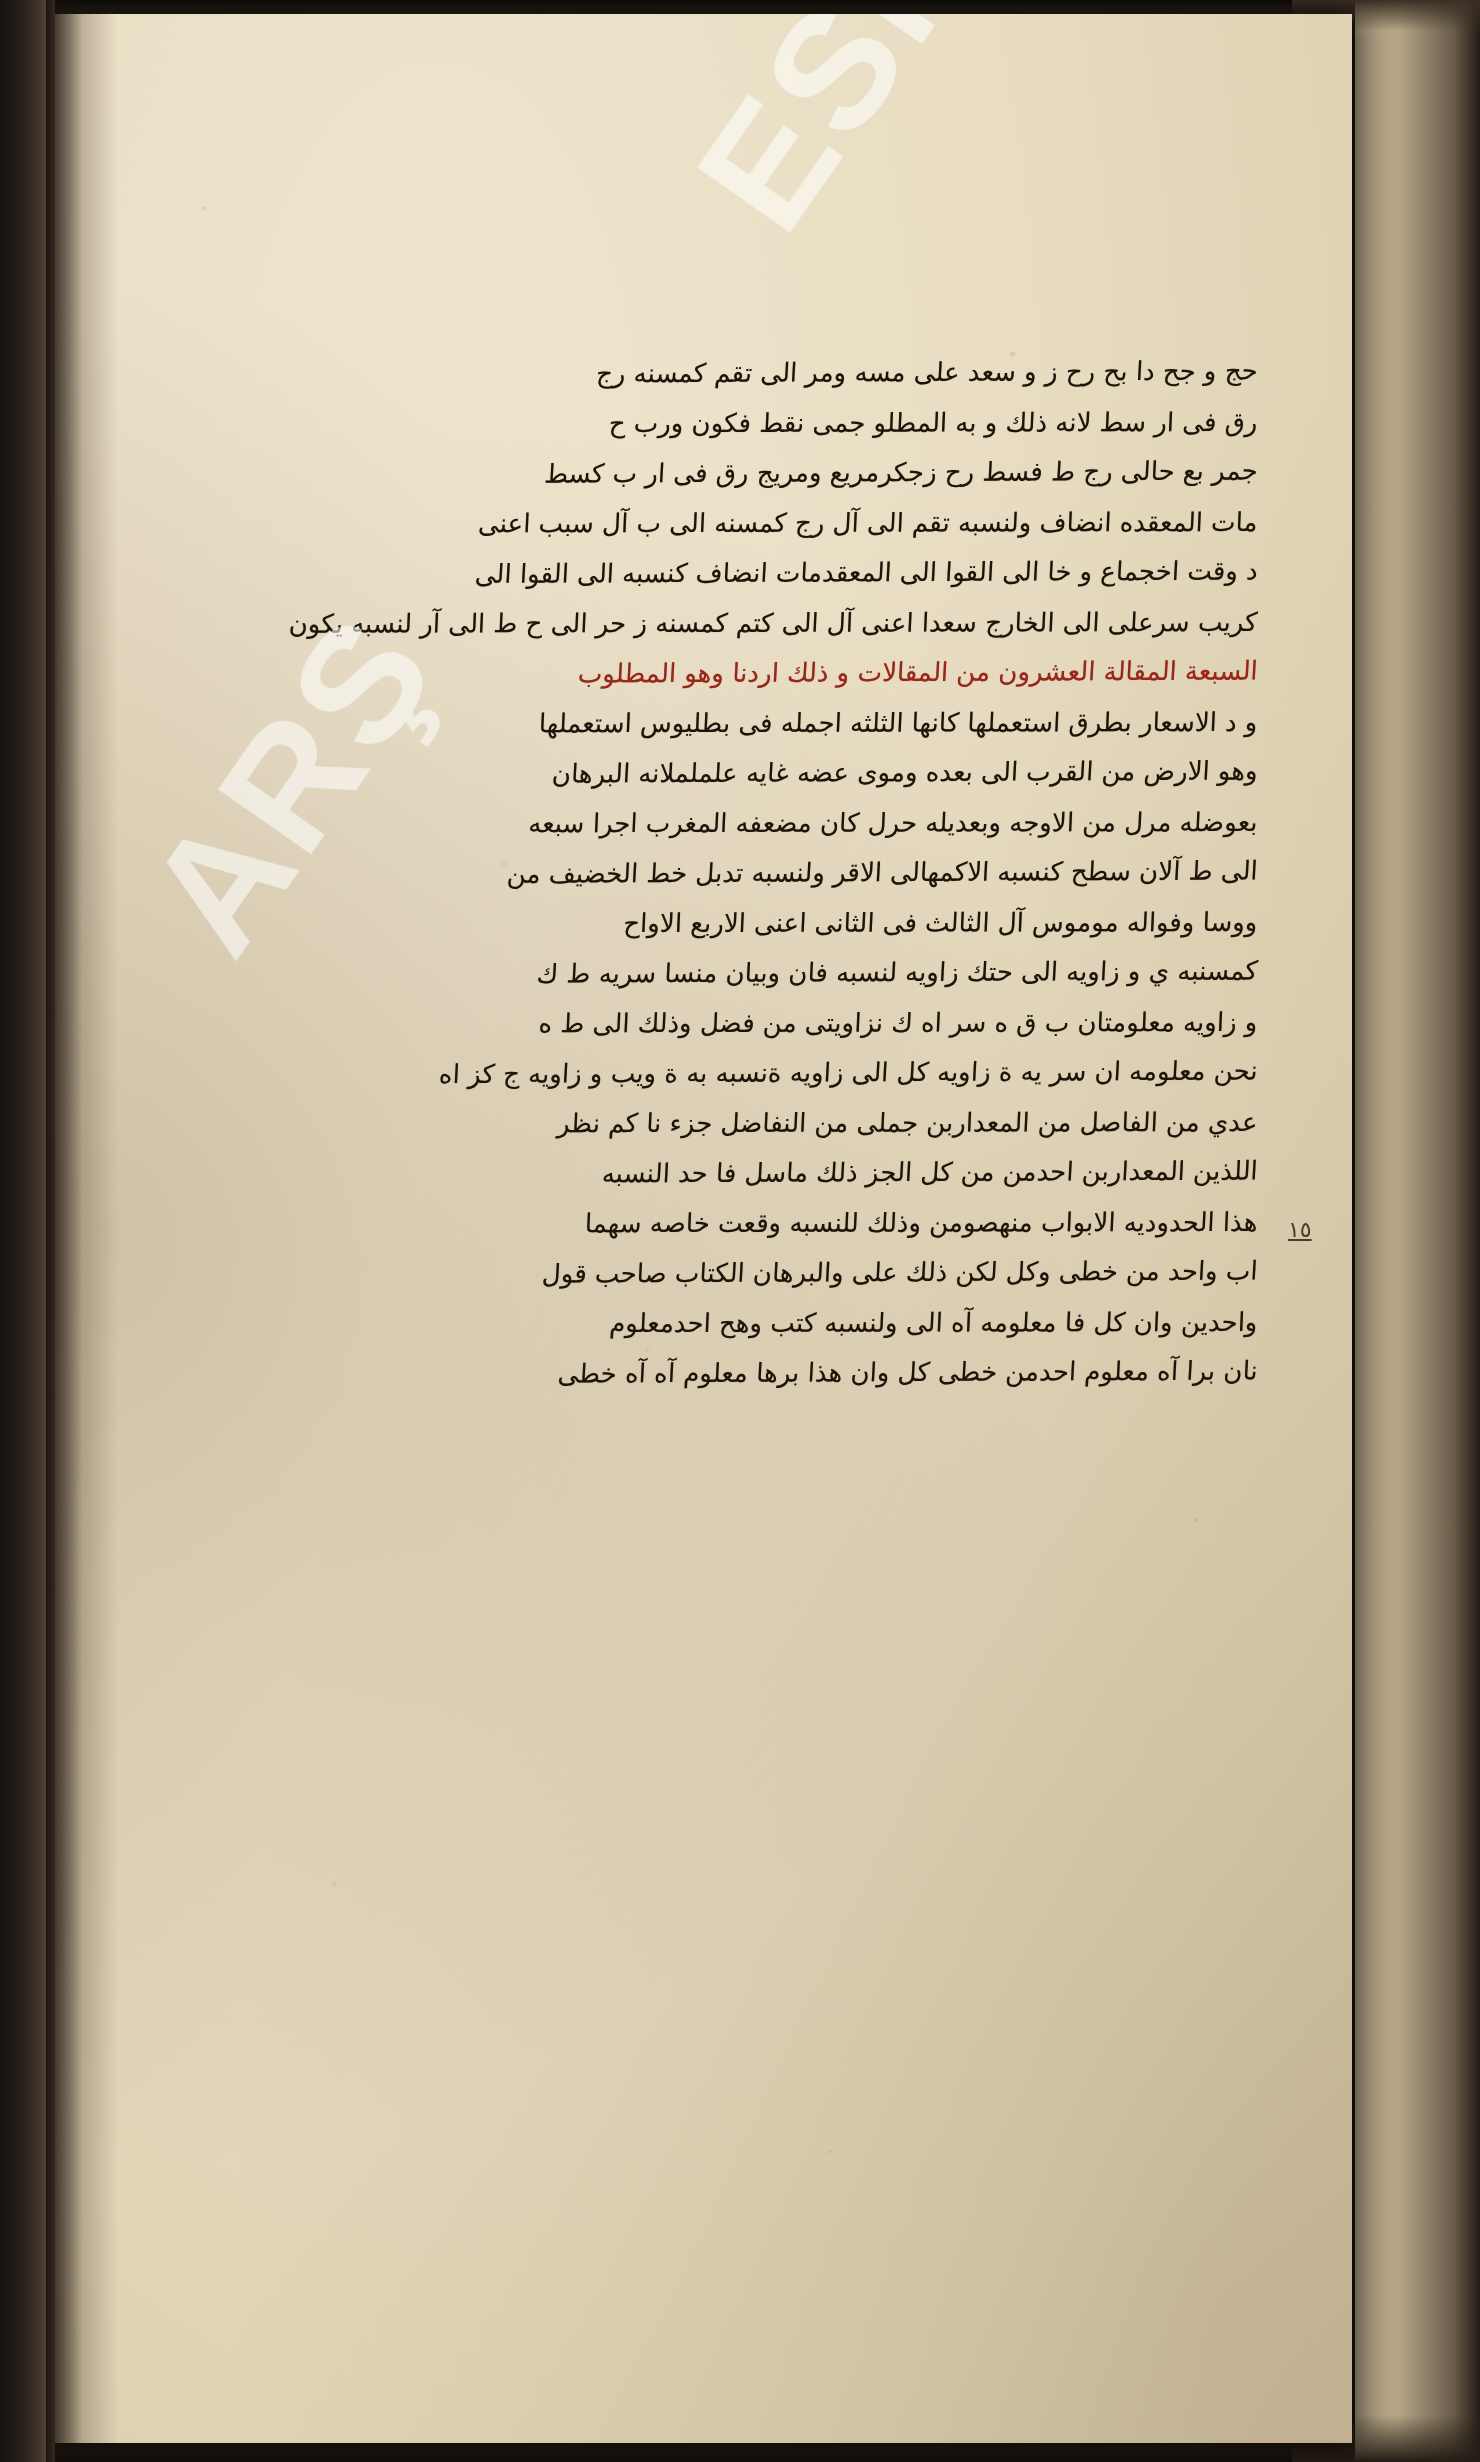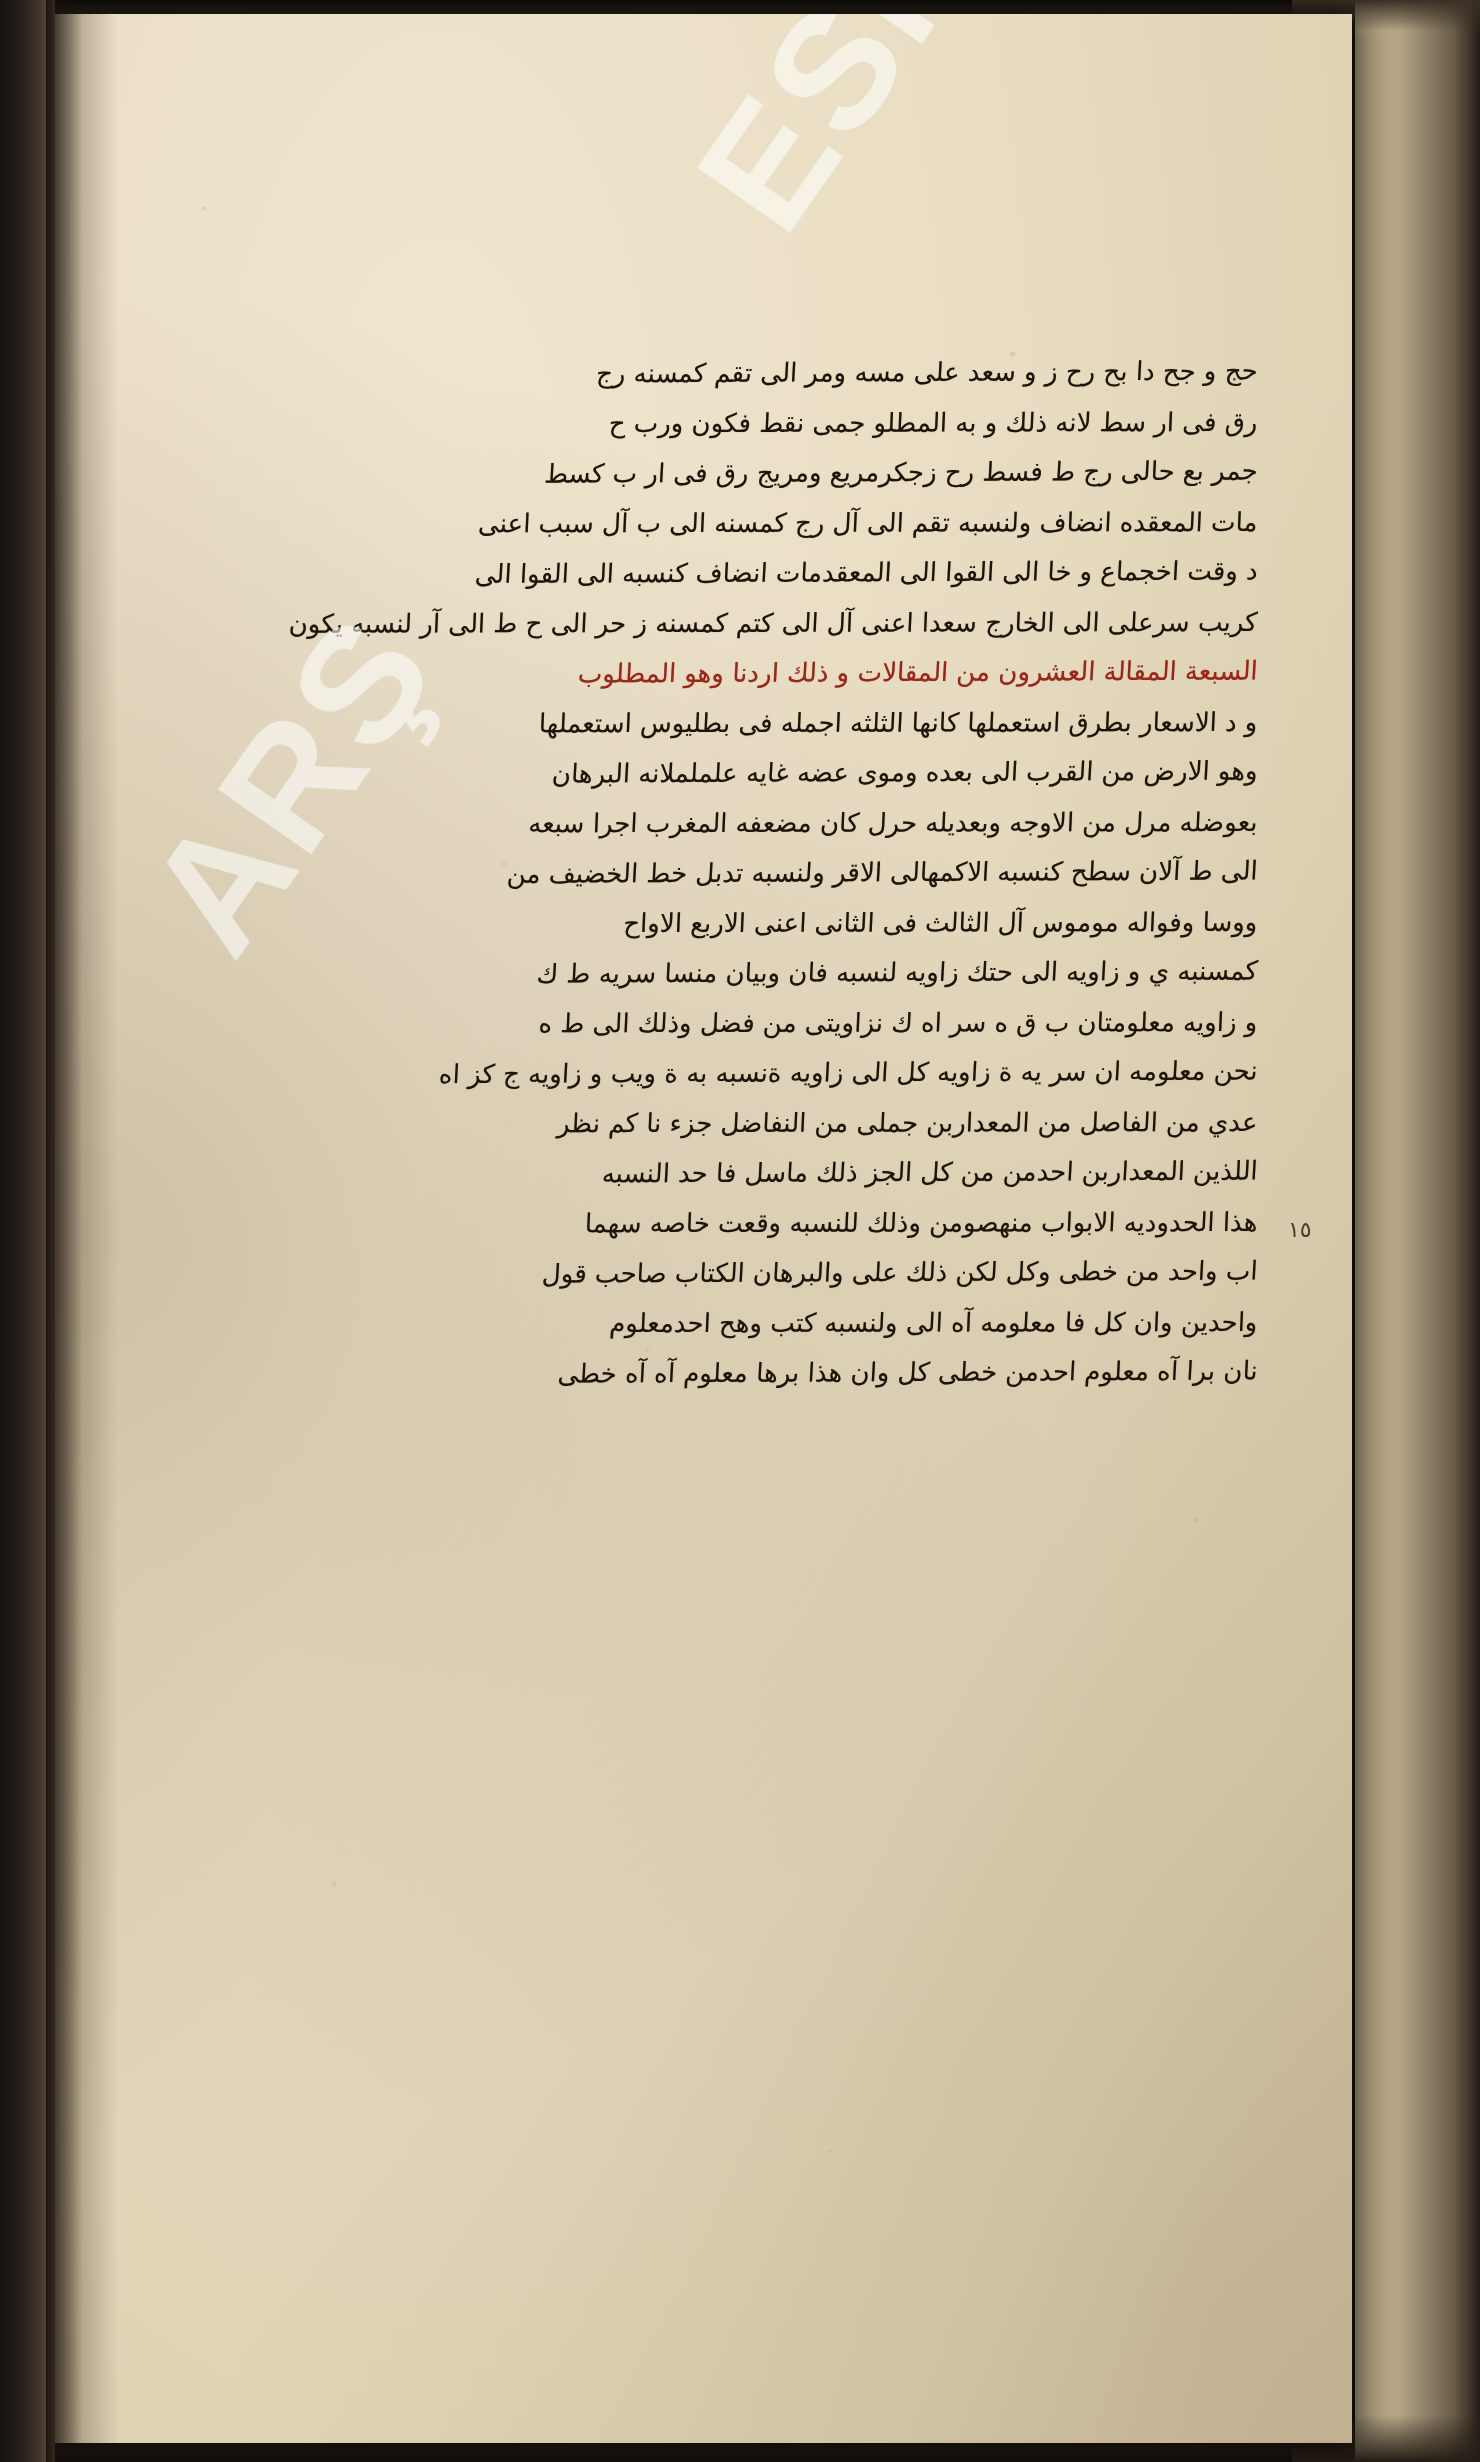--- a/index.html
+++ b/index.html
@@ -179,20 +179,21 @@
   .line:nth-child(odd)  { transform: skewX(-3.4deg) rotate(-0.25deg); }
   .line:nth-child(even) { transform: skewX(-2.6deg) rotate(-0.1deg); }
   .folio-number {
     position: absolute;
     left: 1155px;
     top: 857px;
     font-family: "DejaVu Sans", sans-serif;
     font-size: 22px;
     color: #4b3a26;
     z-index: 3;
+    text-decoration: underline;
   }
 </style>
 </head>
 <body>
 
 <div class="page">
 
   <div class="backdrop"></div>
   <div class="cover-top"></div>
   <div class="cover-bottom"></div>

